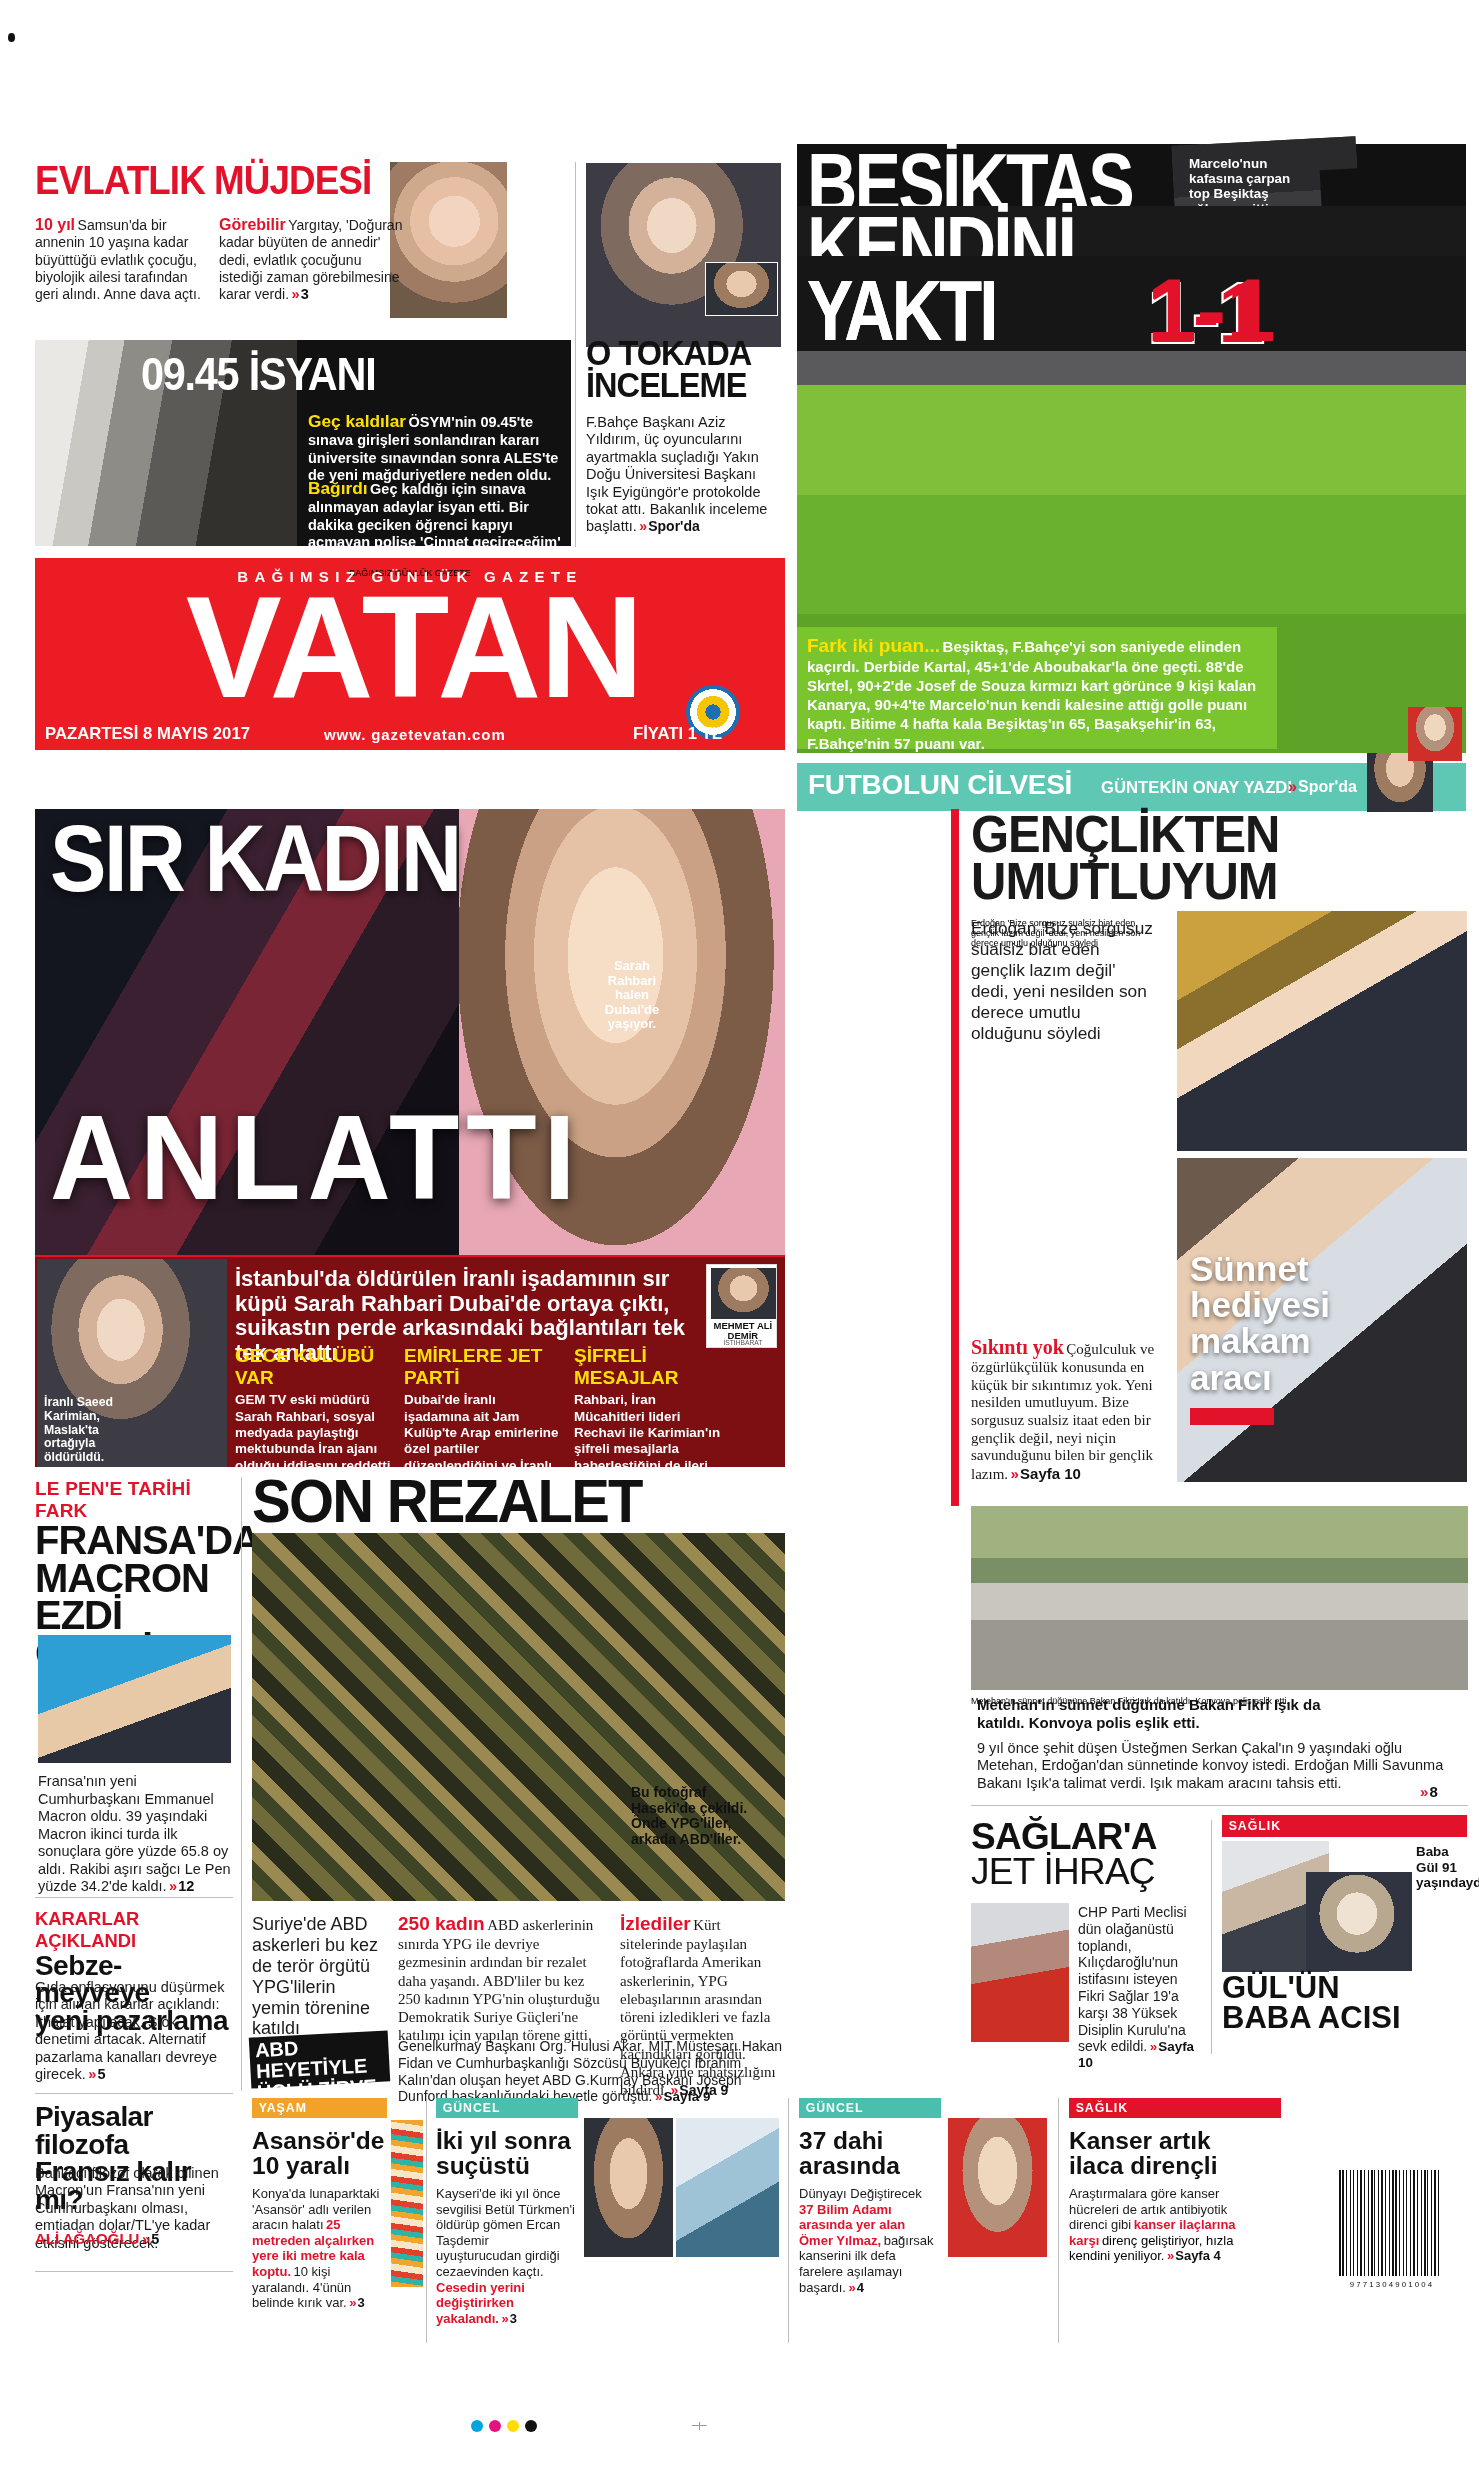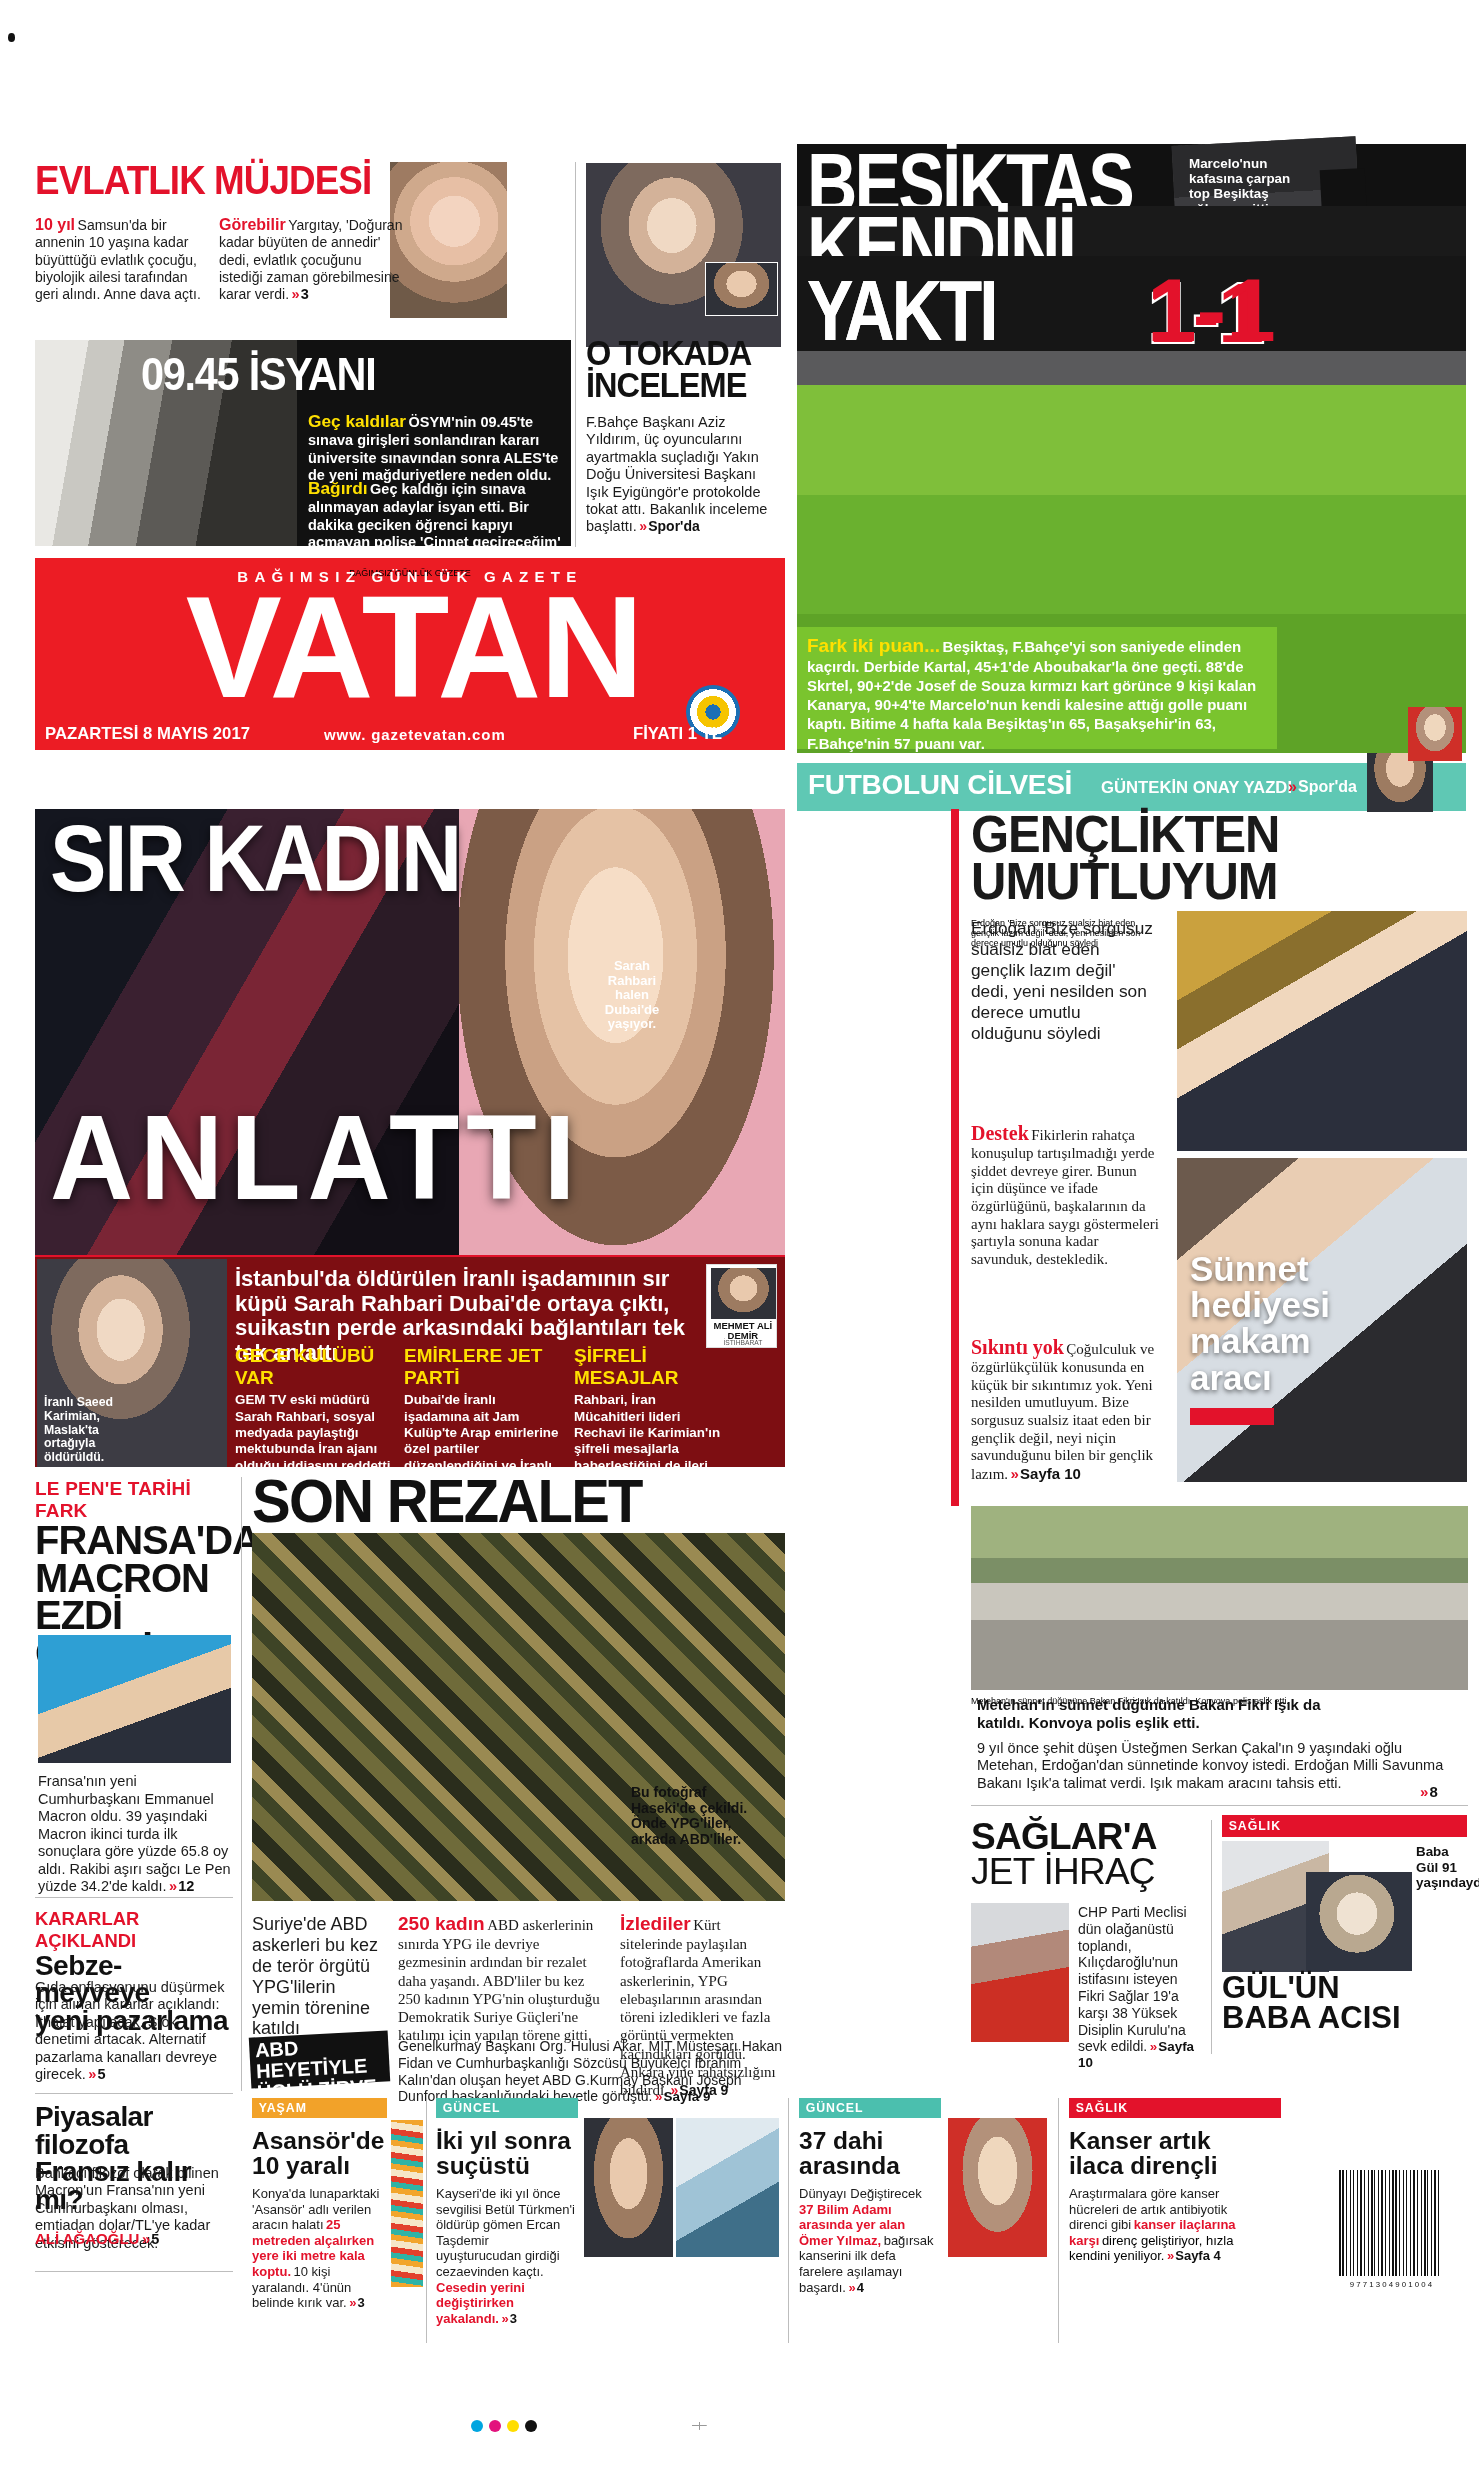--- a/index.html
+++ b/index.html
@@ -235,24 +235,20 @@
   <div class="abs" style="left:951px; top:809px; width:7.8px; height:697px; background:#e3122b;"></div>
   <div class="abs" style="left:971px; top:812px; width:497px; height:697px;">
     <div class="cond" style="color:#1a1a1a; font-size:51px; font-weight:bold; line-height:0.92;
                 letter-spacing:-0.02em; transform:scaleX(0.96);">GENÇLİKTEN</div>
     <div class="cond" style="color:#1a1a1a; font-size:51px; font-weight:bold; line-height:0.92;
                 letter-spacing:-0.02em; transform:scaleX(0.96);">UMUTLUYUM</div>
 
     <div class="abs" style="left:0; top:106px; width:190px;">Erdoğan 'Bize sorgusuz sualsiz biat eden gençlik lazım değil' dedi, yeni nesilden son derece umutlu olduğunu söyledi</div>
     <div class="photo ph-suit" style="left:206px; top:99px; width:290px; height:240px;"></div>
 
-    <div class="abs" style="left:0; top:310px; width:190px;">
-      <span class="serif red" style="font-size:20px; font-weight:bold;">Destek</span>
-      <span class="serif" style="font-size:15px; line-height:1.18; color:#1b1b1b;">Fikirlerin rahatça konuşulup tartışılmadığı yerde şiddet devreye girer. Bunun için düşünce ve ifade özgürlüğünü, başkalarının da aynı haklara saygı göstermeleri şartıyla sonuna kadar savunduk, destekledik.</span>
-    </div>
     <div class="abs" style="left:0; top:524px; width:190px;">
       <span class="serif red" style="font-size:20px; font-weight:bold;">Sıkıntı yok</span>
       <span class="serif" style="font-size:15px; line-height:1.18; color:#1b1b1b;">Çoğulculuk ve özgürlükçülük konusunda en küçük bir sıkıntımız yok. Yeni nesilden umutluyum. Bize sorgusuz sualsiz itaat eden bir gençlik değil, neyi niçin savunduğunu bilen bir gençlik lazım.</span>
       <span class="cond arrow" style="font-size:15px;font-weight:bold;color:#111;">Sayfa 10</span>
     </div>
 
     <div class="photo ph-boy" style="left:206px; top:346px; width:290px; height:324px;"></div>
     <div class="cond white" style="position:absolute; left:219px; top:441px; font-size:35px; font-weight:bold;
                 line-height:0.92; text-shadow:0 1.7px 5.6px rgba(0,0,0,.55);">Sünnet</div>
     <div class="cond white" style="position:absolute; left:219px; top:477px; font-size:35px; font-weight:bold;

